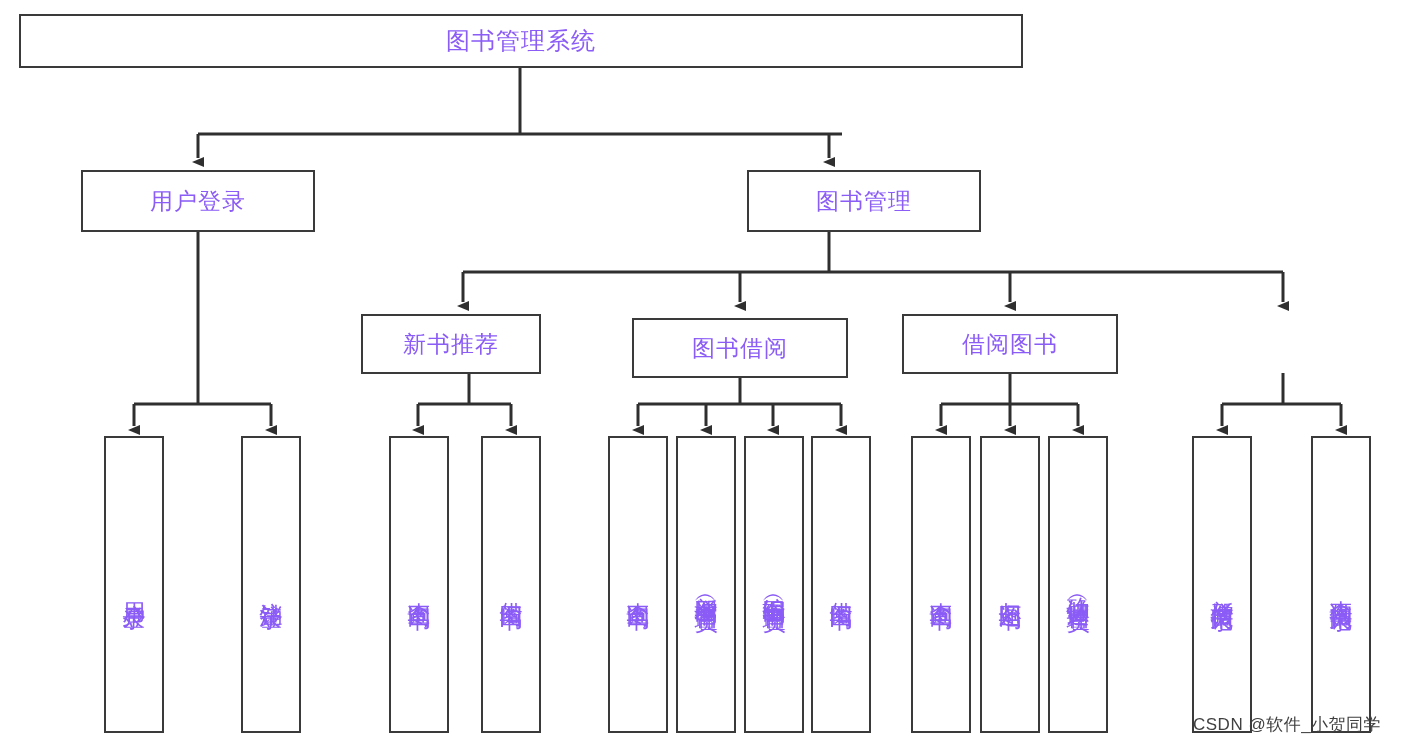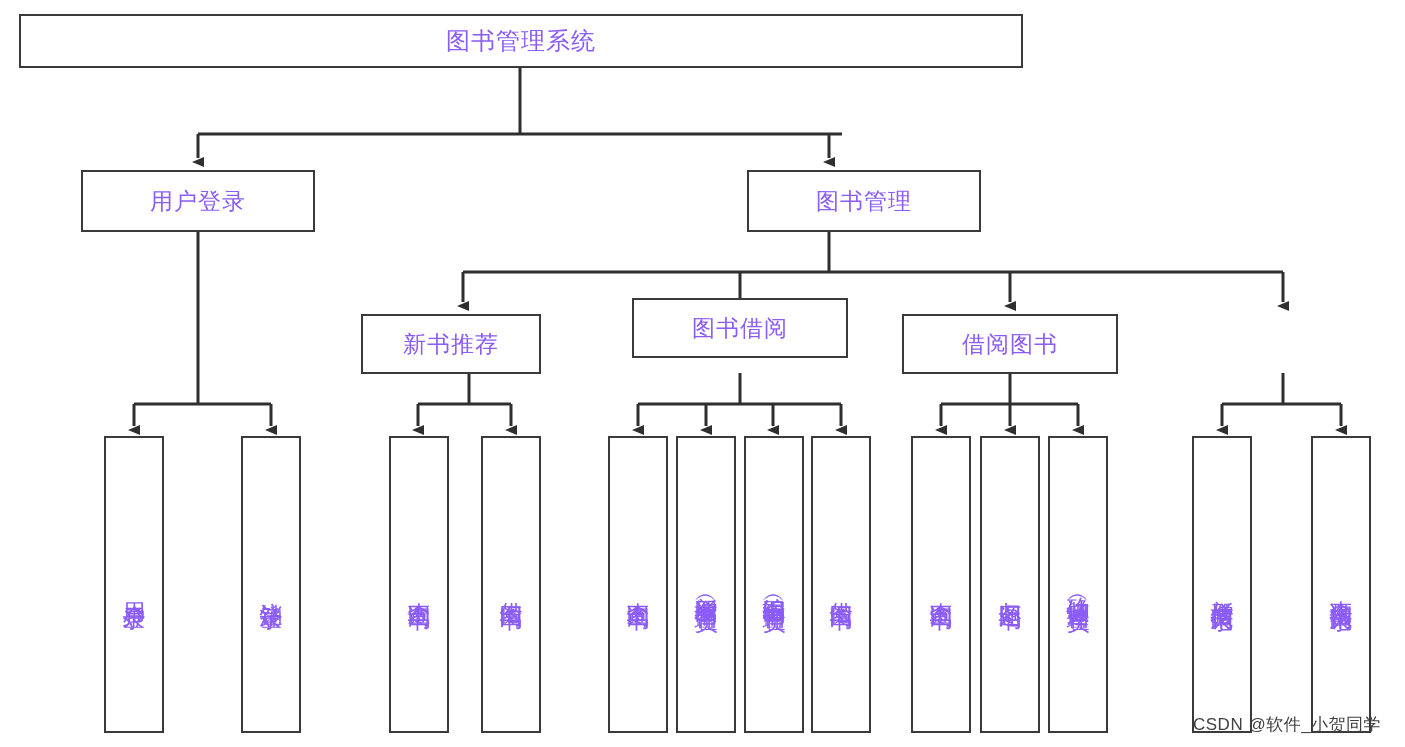--- a/index.html
+++ b/index.html
@@ -113,21 +113,21 @@
       <path d="M1341,404 L1341,426" marker-end="url(#arrow)"></path>
     </g>
   </svg>
 
   <div class="node horiz root" style="left:19px; top:14px; width:1004px; height:54px;">图书管理系统</div>
 
   <div class="node horiz" style="left:81px; top:170px; width:234px; height:62px;">用户登录</div>
   <div class="node horiz" style="left:711px; top:170px; width:234px; height:62px;margin-left:36px;">图书管理</div>
 
   <div class="node horiz" style="left:361px; top:314px; width:180px; height:60px;">新书推荐</div>
-  <div class="node horiz" style="left:632px; top:298px; width:216px; height:60px;">图书借阅</div>
+  <div class="node horiz" style="left:632px; top:318px; width:216px; height:60px;">图书借阅</div>
   <div class="node horiz" style="left:902px; top:314px; width:216px; height:60px;">借阅图书</div>
 
   <div class="node vert" style="left:104px; top:436px; width:60px; height:297px;">用户登录</div>
   <div class="node vert" style="left:241px; top:436px; width:60px; height:297px;">注销登录</div>
 
   <div class="node vert" style="left:389px; top:436px; width:60px; height:297px;">查询图书</div>
   <div class="node vert" style="left:481px; top:436px; width:60px; height:297px;">借阅图书</div>
 
   <div class="node vert" style="left:608px; top:436px; width:60px; height:297px;">查询图书</div>
   <div class="node vert" style="left:676px; top:436px; width:60px; height:297px;">新增图书（管理员）</div>

